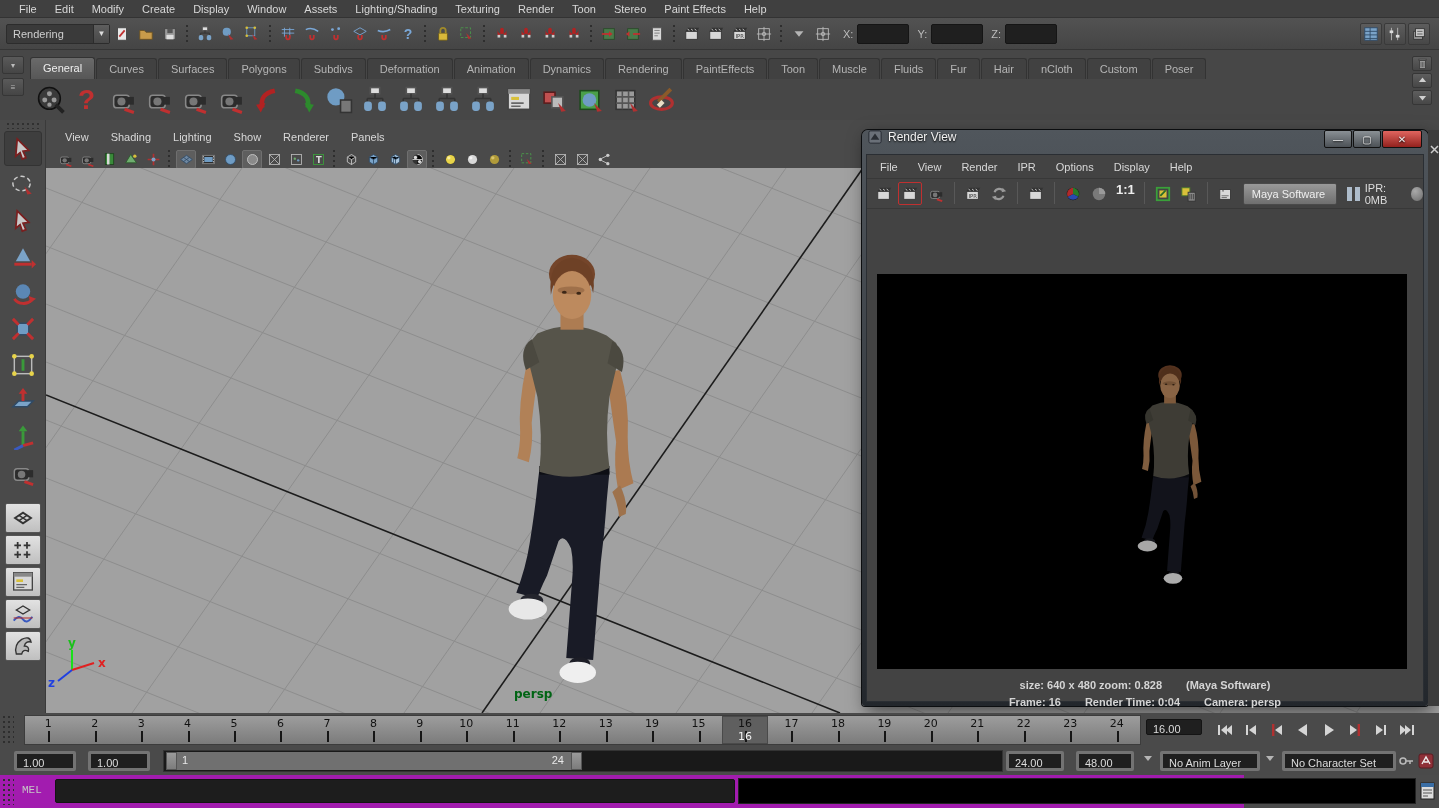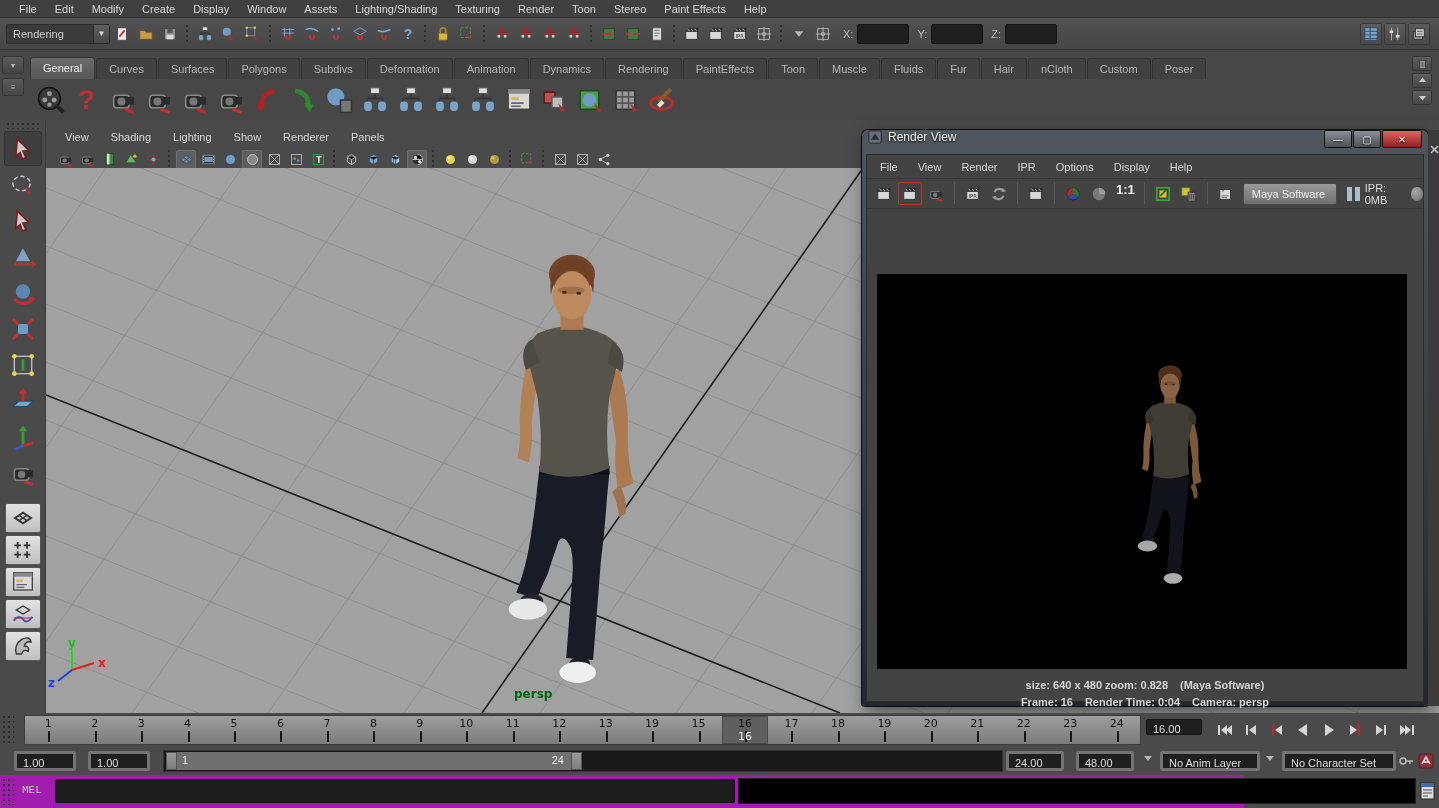--- a/index.html
+++ b/index.html
@@ -80,21 +80,21 @@
   #rv-ratio { color:#eee; font-weight:bold; font-size:13px; margin:0 4px; }
   #rv-renderer-btn { width:112px; height:22px; margin-left:4px; background:linear-gradient(#999,#6f6f6f);
     border:1px solid #4a4a4a; border-radius:2px; color:#efefef; display:flex; align-items:center; padding-left:8px; }
   #rv-pause { margin-left:10px; display:flex; gap:3px; }
   #rv-pause i { width:5px; height:14px; background:#aebccb; display:block; }
   #rv-ipr-label { margin-left:5px; color:#ddd; }
   #rv-stop { width:14px; height:14px; border-radius:50%; background:radial-gradient(circle at 35% 30%,#a9a9a9,#6d6d6d); margin-left:8px; }
   #rv-image { position:absolute; left:10px; top:119px; width:530px; height:395px; background:#000; }
   #rv-status { position:absolute; left:0; right:0; top:524px; text-align:center; color:#d4d4d4; font-weight:bold; }
   #rv-status .row { margin-bottom:5px; }
-  #rv-status span { margin:0 6px; }
+  #rv-status span { margin:0 12px; }
   #right-strip { position:absolute; left:1428px; top:10px; width:11px; height:576px; background:#3b3b3b; }
   
   #timeline { position:absolute; left:0; top:713px; width:1439px; height:34px; background:#4a4a4a; display:flex; align-items:center; }
   #tl-grip { width:12px; height:30px; margin-left:2px;
     background:radial-gradient(circle 1px at 2px 2px,#2e2e2e 1px,transparent 1.4px) 0 0/5px 5px; }
   #ruler { position:absolute; left:24px; top:2px; width:1117px; height:30px;
     background:linear-gradient(#9d9d9d,#7b7b7b); border:1px solid #3c3c3c; display:flex; }
   .fr-cell { flex:1; position:relative; color:#111; font-family:"DejaVu Sans", sans-serif; font-size:11px; }
   .fr-cell .num { position:absolute; top:1px; width:100%; text-align:center; }
   .fr-cell .tick { position:absolute; bottom:2px; left:50%; width:2px; height:11px; background:#151515; }

